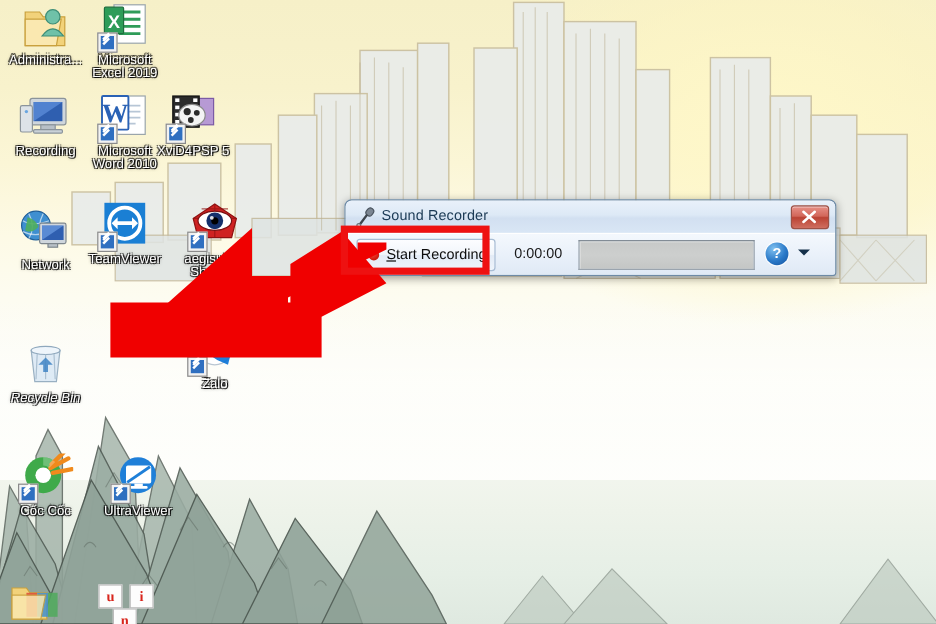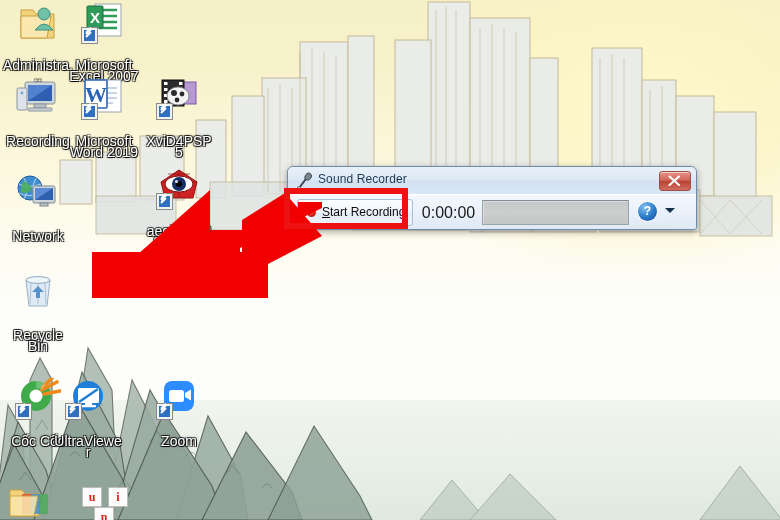--- a/index.html
+++ b/index.html
@@ -56,22 +56,22 @@
     text-align: center;
     cursor: default;
   }
   .icon-art {
     position: relative;
     width: 46px;
     height: 42px;
     margin: 0 auto;
   }
   .icon-label {
-    margin-top: 16px;
-    font-size: 14px;
+    margin-top: 1px;
+    font-size: 11px;
     line-height: 11px;
     color: #ffffff;
     text-shadow:
       1px 1px 0 rgba(0,0,0,0.85),
       -1px 1px 0 rgba(0,0,0,0.6),
       1px -1px 0 rgba(0,0,0,0.6),
       -1px -1px 0 rgba(0,0,0,0.6),
       0 0 3px rgba(0,0,0,0.7);
     word-wrap: break-word;
   }
@@ -169,21 +169,21 @@
     font-size: 12px;
     color: #0d0d0d;
   }
   .rec-label u { text-decoration: underline; }
 
   .timer {
     position: absolute;
     left: 133px; top: 9px;
     width: 55px;
     text-align: center;
-    font-size: 16px;
+    font-size: 12px;
     color: #1a1a1a;
   }
   .progress {
     position: absolute;
     left: 194px; top: 5px;
     width: 145px; height: 23px;
     border: 1px solid #9aa4ae;
     border-top-color: #828c96;
     background: linear-gradient(180deg, #c7c9c8 0%, #cdcfce 50%, #c4c6c5 100%);
     box-shadow: inset 1px 1px 0 rgba(255,255,255,0.35);
@@ -355,21 +355,21 @@
       <svg width="46" height="42" viewBox="0 0 46 42">
         <rect x="14" y="2" width="26" height="32" fill="#ffffff" stroke="#9aa5ab"></rect>
         <g stroke="#2e9c58" stroke-width="2.4" fill="none">
           <path d="M18 8 h18 M18 14 h18 M18 20 h18 M18 26 h18"></path>
         </g>
         <rect x="6" y="4" width="16" height="22" fill="#2e9c58" stroke="#1f6e3e" rx="1"></rect>
         <text x="14" y="21" font-size="15" font-family="Liberation Sans, sans-serif" font-weight="bold" fill="#ffffff" text-anchor="middle">X</text>
       </svg>
       <span class="shortcut"></span>
     </div>
-    <div class="icon-label">Microsoft Excel 2007</div>
+    <div class="icon-label">Microsoft Excel 2019</div>
   </div>
 
 
   <div class="icon-cell" style="left:2px; top:78px;">
     <div class="icon-art">
       <svg width="46" height="42" viewBox="0 0 46 42">
         <rect x="10" y="4" width="30" height="22" rx="2" fill="#cfd6dc" stroke="#8b949b"></rect>
         <rect x="13" y="7" width="24" height="16" fill="#2f5fb0"></rect>
         <path d="M13 7 h24 l-24 16 Z" fill="#5a8bd8" opacity="0.8"></path>
         <rect x="19" y="26" width="12" height="4" fill="#b8c0c7" stroke="#8b949b"></rect>
@@ -386,24 +386,24 @@
       <svg width="46" height="42" viewBox="0 0 46 42">
         <rect x="16" y="2" width="24" height="32" fill="#ffffff" stroke="#9aa5ab"></rect>
         <g stroke="#b7c6d6" stroke-width="1.6">
           <path d="M20 10 h16 M20 15 h16 M20 20 h16 M20 25 h12"></path>
         </g>
         <rect x="4" y="2" width="22" height="28" fill="#ffffff" stroke="#2a62b5" stroke-width="1.6" rx="1"></rect>
         <text x="15" y="24" font-size="22" font-family="Liberation Serif, serif" font-weight="bold" fill="#2a62b5" text-anchor="middle">W</text>
       </svg>
       <span class="shortcut"></span>
     </div>
-    <div class="icon-label">Microsoft Word 2019</div>
-  </div>
-
-  <div class="icon-cell" style="left:143px; top:78px;">
+    <div class="icon-label">Microsoft Word 2010</div>
+  </div>
+
+  <div class="icon-cell" style="left:125px; top:78px;">
     <div class="icon-art">
       <svg width="46" height="42" viewBox="0 0 46 42">
         <rect x="20" y="4" width="20" height="22" fill="#b79ad4" stroke="#7c5ba6"></rect>
         <rect x="6" y="2" width="22" height="26" fill="#2b2b2b" stroke="#111"></rect>
         <g fill="#ffffff">
           <rect x="8" y="4" width="3.5" height="3"></rect>
             <rect x="8" y="10" width="3.5" height="3"></rect>
           <rect x="8" y="16" width="3.5" height="3"></rect>
             <rect x="8" y="22" width="3.5" height="3"></rect>
           <rect x="23" y="4" width="3.5" height="3"></rect>
@@ -431,90 +431,103 @@
         <path d="M18 20 q6 -6 9 -1 q-2 7 -8 5 Z" fill="#4fae5c" opacity="0.9"></path>
         <rect x="18" y="13" width="22" height="17" rx="1.5" fill="#cfd6dc" stroke="#7e878e"></rect>
         <rect x="20" y="15" width="18" height="12" fill="#2f5fb0"></rect>
         <path d="M20 15 h18 l-18 12 Z" fill="#6a9ae0" opacity="0.75"></path>
         <rect x="25" y="30" width="8" height="3" fill="#b8c0c7" stroke="#7e878e"></rect>
       </svg>
     </div>
     <div class="icon-label">Network</div>
   </div>
 
+  <div class="icon-cell" style="left:68px; top:168px;">
+    <div class="icon-art">
+      <svg width="46" height="42" viewBox="0 0 46 42">
+        <rect x="6" y="1" width="34" height="34" fill="#1a7fd4"></rect>
+        <circle cx="23" cy="18" r="13" fill="none" stroke="#ffffff" stroke-width="3.2"></circle>
+        <path d="M14 18 h18" stroke="#ffffff" stroke-width="3.2"></path>
+        <path d="M17 13 l-5 5 l5 5 Z" fill="#ffffff"></path>
+        <path d="M29 13 l5 5 l-5 5 Z" fill="#ffffff"></path>
+      </svg>
+      <span class="shortcut"></span>
+    </div>
+    <div class="icon-label">TeamViewer</div>
+  </div>
 
   <div class="icon-cell" style="left:143px; top:168px;">
     <div class="icon-art">
       <svg width="46" height="42" viewBox="0 0 46 42">
         <path d="M23 2 L41 14 L37 30 H9 L5 14 Z" fill="#cf2222" stroke="#8e1212"></path>
         <path d="M23 2 L23 30 M5 14 L41 14 M12 6 L34 6" stroke="#8e1212" stroke-width="1" opacity="0.7"></path>
         <ellipse cx="23" cy="16" rx="14" ry="8" fill="#ffffff" stroke="#7a1010"></ellipse>
         <circle cx="23" cy="16" r="7" fill="#14306b"></circle>
         <circle cx="23" cy="16" r="3" fill="#000"></circle>
         <circle cx="20.5" cy="13.5" r="1.6" fill="#ffffff" opacity="0.85"></circle>
       </svg>
       <span class="shortcut"></span>
     </div>
     <div class="icon-label">aegisub32 Shortcut</div>
   </div>
 
-  <div class="icon-cell" style="left:2px; top:272px;">
+  <div class="icon-cell" style="left:2px; top:284px;font-style:italic;">
     <div class="icon-art">
       <svg width="46" height="42" viewBox="0 0 46 42">
         <path d="M11 8 h24 l-3 26 h-18 Z" fill="#dbe9f5" stroke="#8fa8bd" opacity="0.9"></path>
         <ellipse cx="23" cy="8" rx="12" ry="3.4" fill="#eef5fb" stroke="#8fa8bd"></ellipse>
         <g stroke="#9fb6c9" stroke-width="1" opacity="0.8">
           <path d="M16 11 l-1 21 M23 11 l0 21 M30 11 l1 21"></path>
         </g>
         <path d="M23 14 l6 6 l-4 0 l0 6 l-4 0 l0 -6 l-4 0 Z" fill="#3f84c4" opacity="0.85"></path>
       </svg>
     </div>
     <div class="icon-label">Recycle Bin</div>
   </div>
 
 
+  <div class="icon-cell" style="left:143px; top:272px;">
+    <div class="icon-art">
+      <svg width="46" height="42" viewBox="0 0 46 42">
+        <circle cx="23" cy="17" r="15" fill="#ffffff" stroke="#b9c6d2"></circle>
+        <path d="M23 2 a15 15 0 0 1 13 22 l-2 8 l-9 -4 a15 15 0 0 1 -2 -26 Z" fill="#0d74d6" opacity="0.92"></path>
+        <text x="25" y="23" font-size="12" font-family="Liberation Sans, sans-serif" font-weight="bold" fill="#ffffff" text-anchor="middle">Z</text>
+      </svg>
+      <span class="shortcut"></span>
+    </div>
+    <div class="icon-label">Zalo</div>
+  </div>
 
   <div class="icon-cell" style="left:2px; top:378px;">
     <div class="icon-art">
       <svg width="46" height="42" viewBox="0 0 46 42">
         <circle cx="21" cy="18" r="15" fill="#3faa4a"></circle>
         <circle cx="21" cy="18" r="6.5" fill="#ffffff"></circle>
         <path d="M27 12 L42 4 M29 16 L45 13 M28 9 L38 -1" stroke="#f08a1c" stroke-width="3.6" stroke-linecap="round"></path>
         <path d="M21 3 a15 15 0 0 1 10 4 l-5 5 a7.5 7.5 0 0 0 -5 -2 Z" fill="#ffffff" opacity="0.25"></path>
       </svg>
       <span class="shortcut"></span>
     </div>
     <div class="icon-label">Cốc Cốc</div>
   </div>
 
-  <div class="icon-cell" style="left:52px; top:378px;">
+  <div class="icon-cell" style="left:79px; top:378px;">
     <div class="icon-art">
       <svg width="46" height="42" viewBox="0 0 46 42">
         <circle cx="23" cy="18" r="15" fill="#1f7fd8"></circle>
         <rect x="13" y="10" width="21" height="15" rx="1.5" fill="#ffffff"></rect>
         <path d="M14 24 L33 11" stroke="#1f7fd8" stroke-width="2.4"></path>
         <rect x="20" y="25" width="7" height="2.6" fill="#ffffff"></rect>
         <rect x="16" y="27" width="15" height="2.2" rx="1" fill="#ffffff"></rect>
       </svg>
       <span class="shortcut"></span>
     </div>
     <div class="icon-label">UltraViewer</div>
   </div>
 
-  <div class="icon-cell" style="left:143px; top:378px;">
-    <div class="icon-art">
-      <svg width="46" height="42" viewBox="0 0 46 42">
-        <rect x="8" y="3" width="30" height="30" rx="8" fill="#2d8cff"></rect>
-        <rect x="13" y="12" width="15" height="12" rx="2.5" fill="#ffffff"></rect>
-        <path d="M29 15 l6 -3.5 v11 l-6 -3.5 Z" fill="#ffffff"></path>
-      </svg>
-      <span class="shortcut"></span>
-    </div>
-    <div class="icon-label">Zoom</div>
-  </div>
 
   <div class="folder-bl">
     <svg width="42" height="34" viewBox="0 0 42 34">
       <path d="M2 4 h12 l3 4 h14 v22 H2 Z" fill="#f2d27a" stroke="#c9a13e"></path>
       <rect x="14" y="8" width="9" height="20" fill="#e04a3a" opacity="0.85"></rect>
       <rect x="23" y="8" width="9" height="20" fill="#3f8fd0" opacity="0.85"></rect>
       <rect x="32" y="8" width="8" height="20" fill="#4faa5c" opacity="0.85"></rect>
       <path d="M2 10 h28 l-4 20 H2 Z" fill="#fae8b0" stroke="#c9a13e" opacity="0.85"></path>
     </svg>
   </div>

